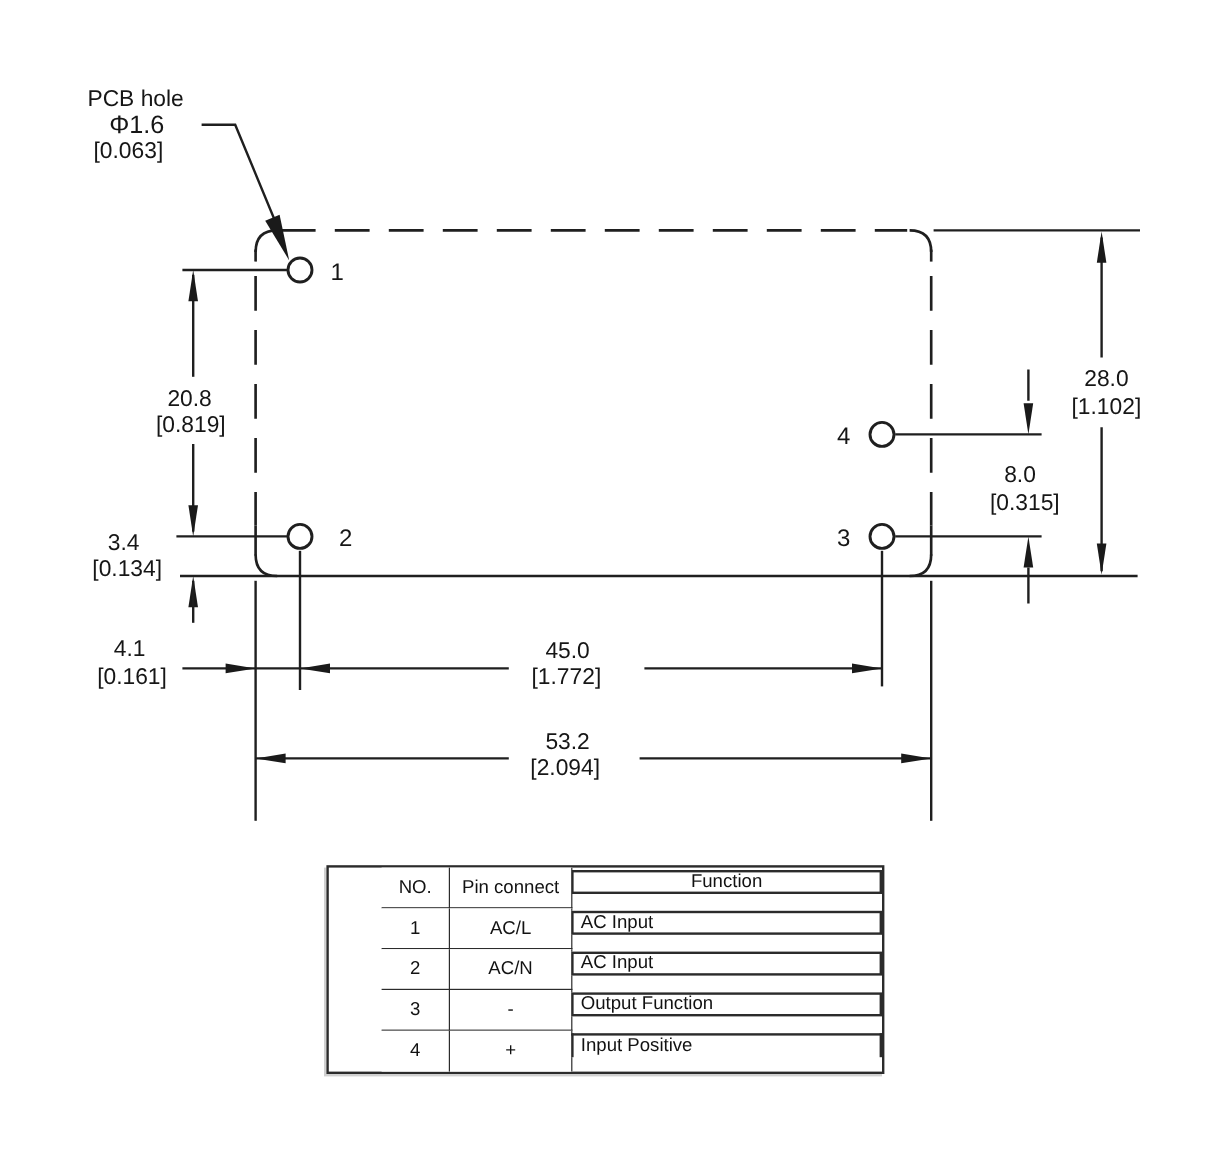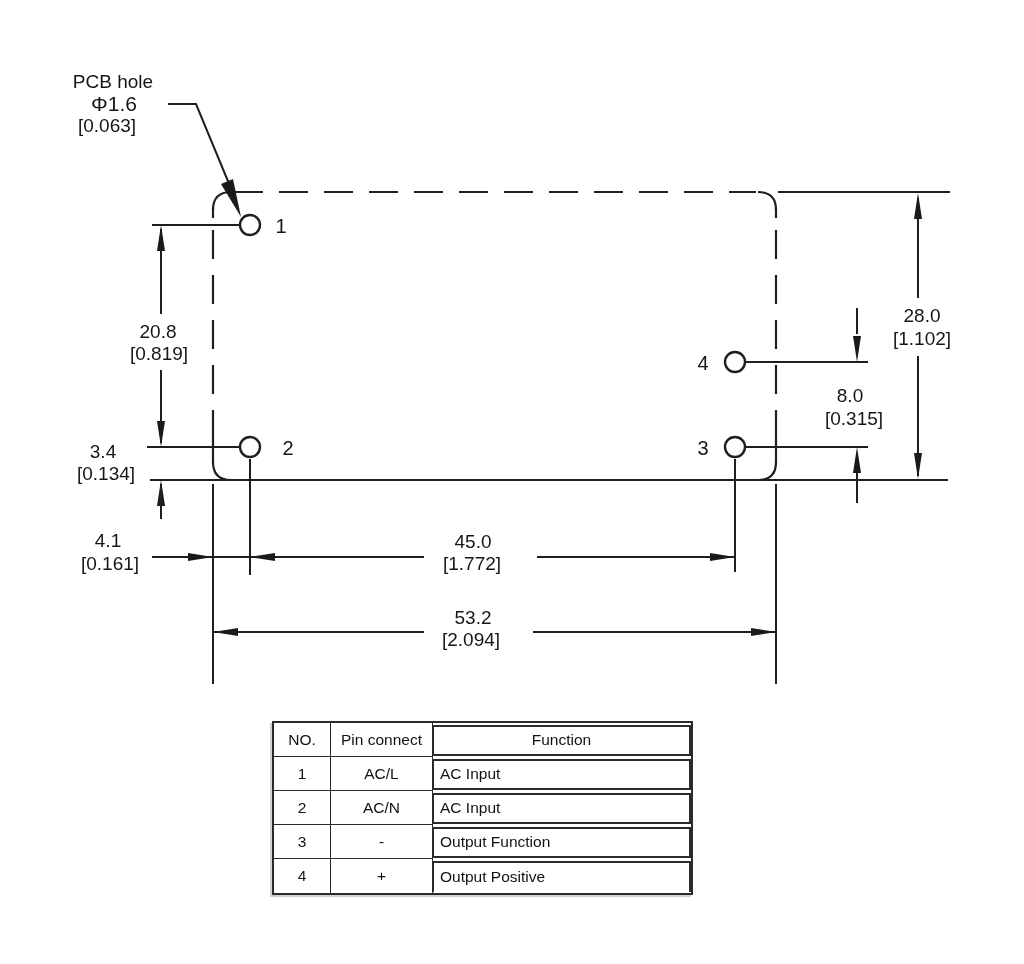--- a/index.html
+++ b/index.html
@@ -12,26 +12,26 @@
   .callout-big{font-size:21px;text-anchor:middle;}
   .holeLabel{font-size:20px;text-anchor:middle;}
   .ln{stroke:#1f1f1f;stroke-width:2;fill:none;}
   .outline{stroke:#1f1f1f;stroke-width:2.2;fill:none;}
   .dash{stroke-dasharray:29 16;}
   .arr{fill:#1a1a1a;stroke:none;}
   .hole{fill:#fff;stroke:#1f1f1f;stroke-width:2.4;}
   
   .pin-table{position:absolute;left:272px;top:721px;width:417px;background:#fff;
              border:2px solid #2b2b2b;display:grid;grid-template-columns:57px 102px 1fr;
-             font-size:15.5px;color:#121212;box-shadow:-2px 2px 0 rgba(120,120,120,.35);}
+             font-size:15.5px;color:#121212;box-shadow:-2px 2px 0 rgba(120,120,120,.35);padding-left:44px;}
   .c{display:flex;align-items:center;justify-content:center;height:34px;
      box-sizing:border-box;border-right:1.6px solid #2b2b2b;border-bottom:1.6px solid #2b2b2b;
      background:#fff;}
   .c.last-row{border-bottom:none;}
-  .func{border:2px solid #2b2b2b;height:31px;margin:1.5px 0 1.5px -1px;
+  .func{border:2px solid #2b2b2b;height:20px;margin:1.5px 0 1.5px -1px;
         justify-content:flex-start;padding-left:6px;border-right:2px solid #2b2b2b;}
   .func-h{justify-content:center;padding-left:0;}
 </style>
 </head>
 <body>
 
 <div class="stage">
 
   <svg width="1024" height="964" viewBox="0 0 1024 964">
 
@@ -132,16 +132,16 @@
     <div class="c">2</div>
     <div class="c">AC/N</div>
     <div class="c func">AC Input</div>
 
     <div class="c">3</div>
     <div class="c">-</div>
     <div class="c func">Output Function</div>
 
     <div class="c last-row">4</div>
     <div class="c last-row">+</div>
-    <div class="c func last-row">Output  Positive</div>
+    <div class="c func last-row">Input  Positive</div>
   </div>
 
 </div>
 
 </body></html>

